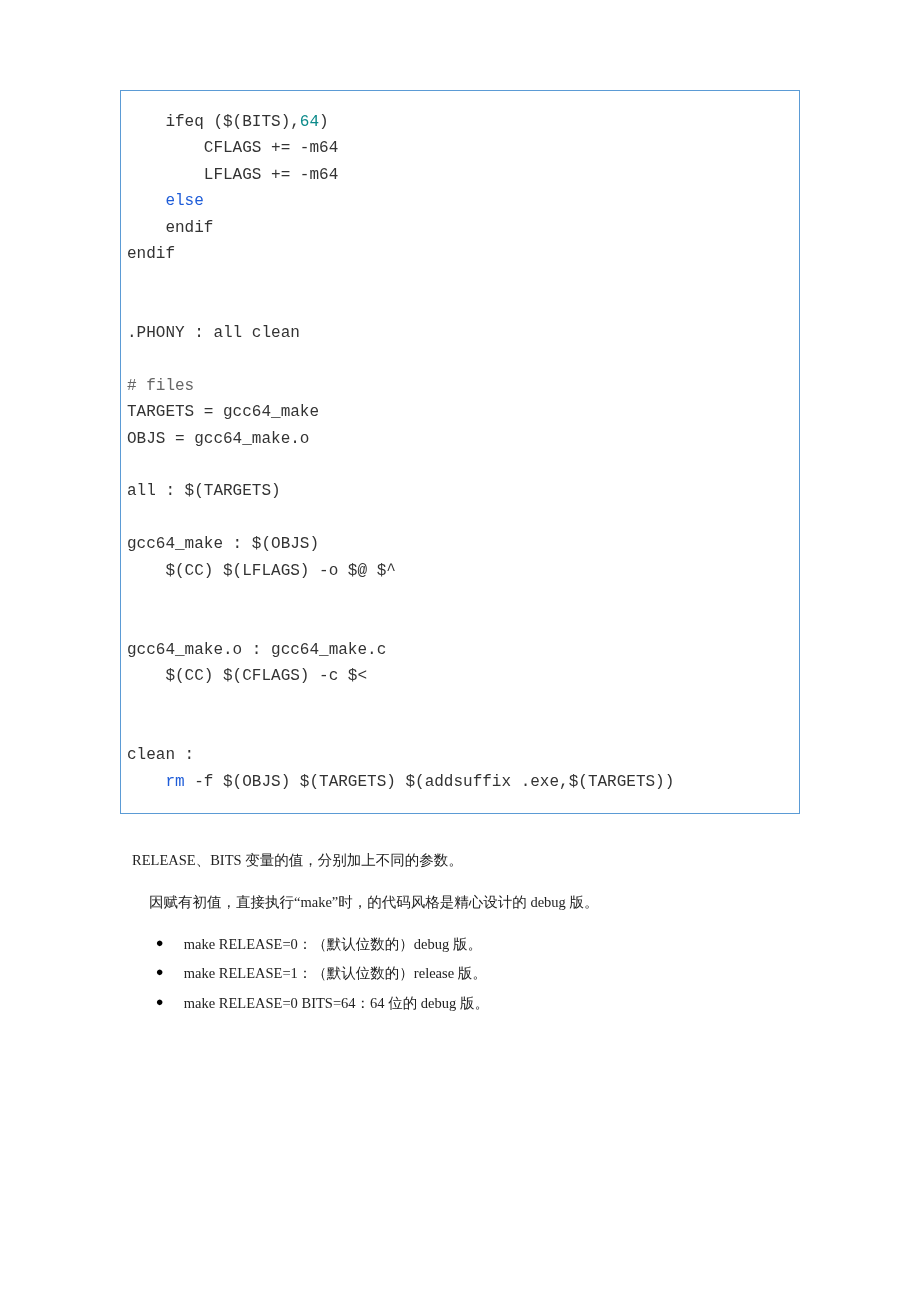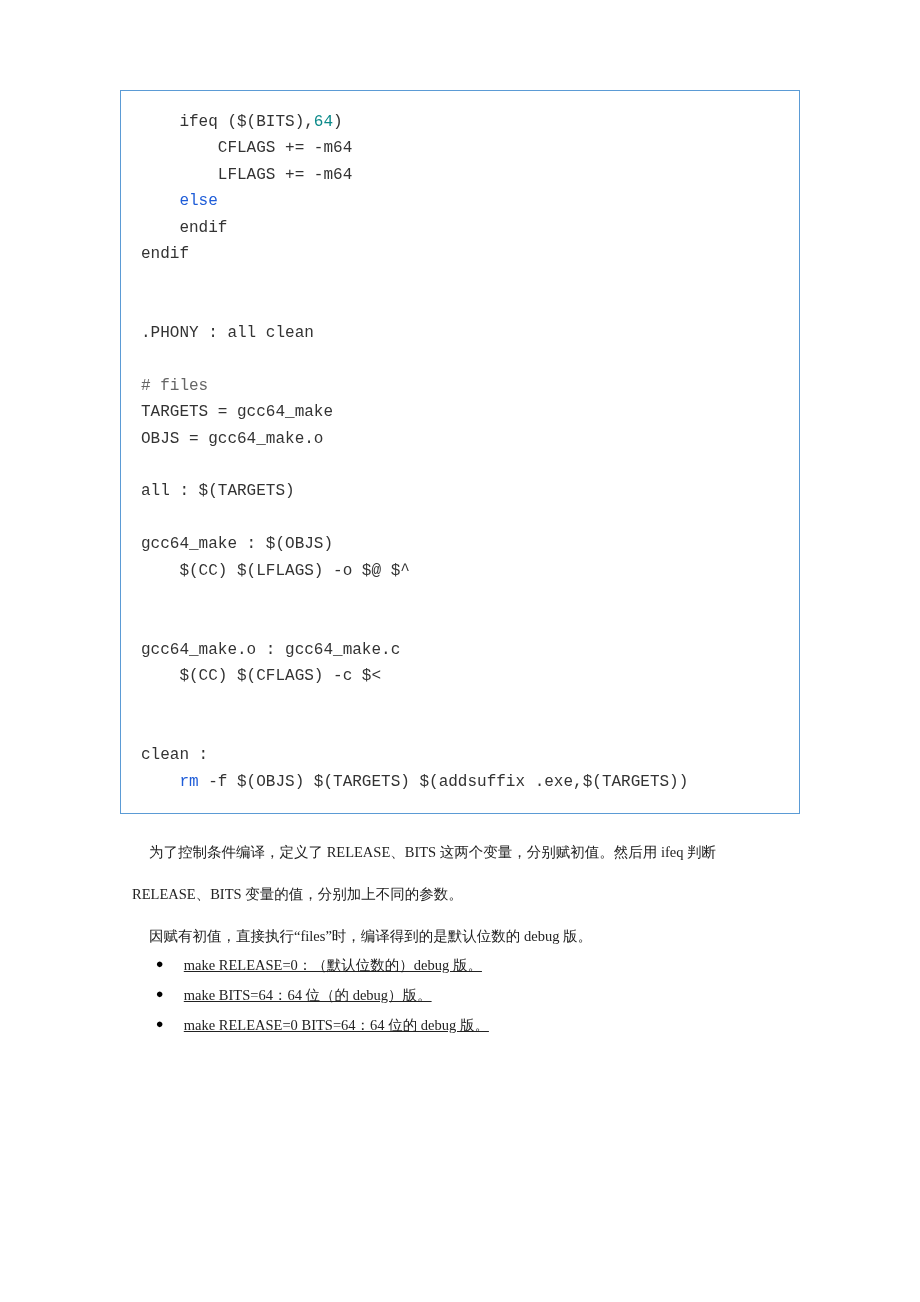--- a/index.html
+++ b/index.html
@@ -7,45 +7,44 @@
     padding: 0;
     background: #ffffff;
     font-family: "Times New Roman", "SimSun", serif;
     width: 920px;
   }
   .page {
     padding: 90px 120px 80px 120px;
   }
   .code-block {
     border: 1.5px solid #5b9bd5;
-    padding: 18px 20px 18px 20px;
+    padding: 18px 20px 18px 6px;
     font-family: Consolas, "Courier New", monospace;
     font-size: 16px;
     line-height: 1.65;
     white-space: pre;
-    margin-bottom: 24px;
+    margin-bottom: 32px;
     color: #333;
   }
   .kw-blue { color: #1e5cd8; }
   .kw-teal { color: #0b8a8a; }
   .comment { color: #666; }
   .body-text {
     font-size: 14.5px;
     line-height: 2.05;
     color: #222;
   }
   .para {
     text-indent: 2em;
     margin: 0;
   }
   .bullet-list {
     list-style: none;
     padding: 0;
-    margin: 0 0 0 2.2em;
-    text-decoration: underline;
+    margin: 12px 0 0 2.2em;
   }
   .bullet-list li {
     position: relative;
     padding-left: 2.2em;
     line-height: 2.05;
   }
   .bullet-list li::before {
     content: "●";
     position: absolute;
     left: 0.3em;
@@ -80,25 +79,24 @@
 <span></span>
 <span></span>
 <span>gcc64_make.o : gcc64_make.c</span>
 <span>    $(CC) $(CFLAGS) -c $&lt;</span>
 <span></span>
 <span></span>
 <span>clean :</span>
 <span>    </span><span class="kw-blue">rm</span><span> -f $(OBJS) $(TARGETS) $(addsuffix .exe,$(TARGETS))</span></div>
 
   <div class="body-text">
-    <p class="para"><span>为了控制条件编译，定义了 RELEASE、BITS 这两个变量，分别赋初值。然后用 ifeq 判断</span></p>
     <p style="margin:12px;"><span>RELEASE、BITS 变量的值，分别加上不同的参数。</span></p>
-    <p class="para">因赋有初值，直接执行“files”时，编译得到的是默认位数的 debug 版。</p>
+    <p class="para">因赋有初值，直接执行“make”时，的代码风格是精心设计的 debug 版。</p>
 
     <ul class="bullet-list">
       <li>make RELEASE=0：（默认位数的）debug 版。</li>
-      <li>make BITS=64：64 位（的 debug）版。</li>
+      <li>make RELEASE=1：（默认位数的）release 版。</li>
       <li>make RELEASE=0 BITS=64：64 位的 debug 版。</li>
     </ul>
 
   </div>
 
 </div>
 
 </body></html>

